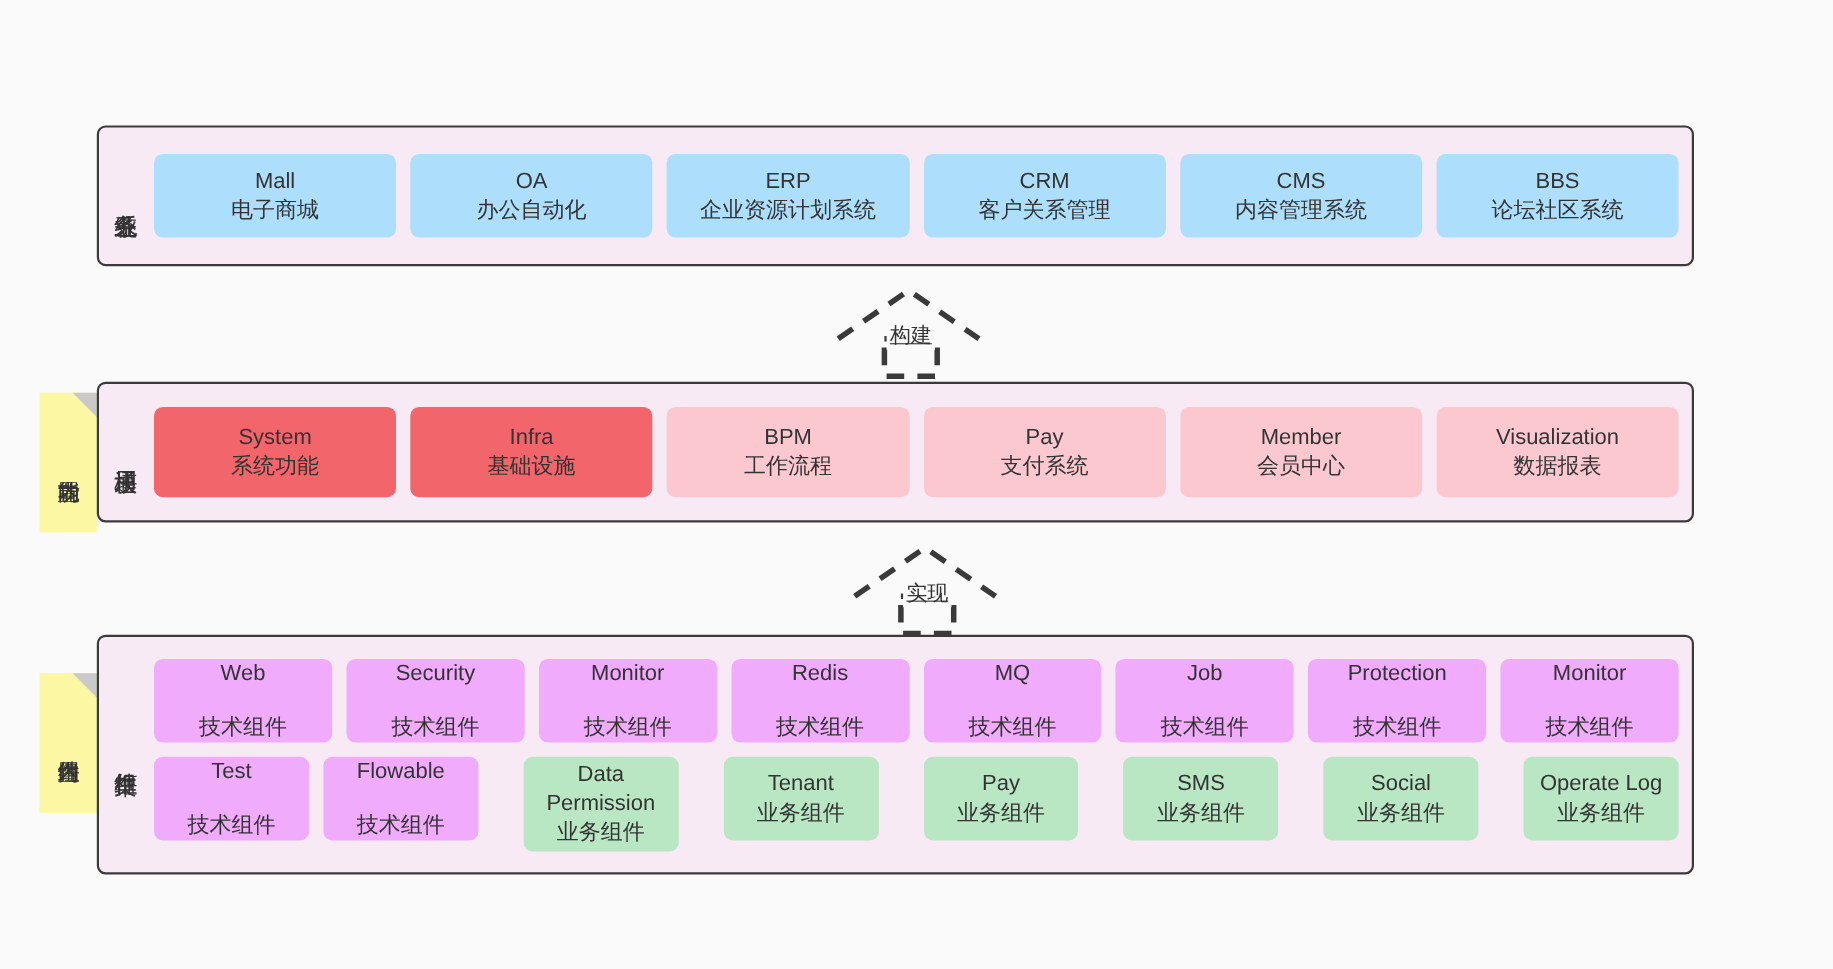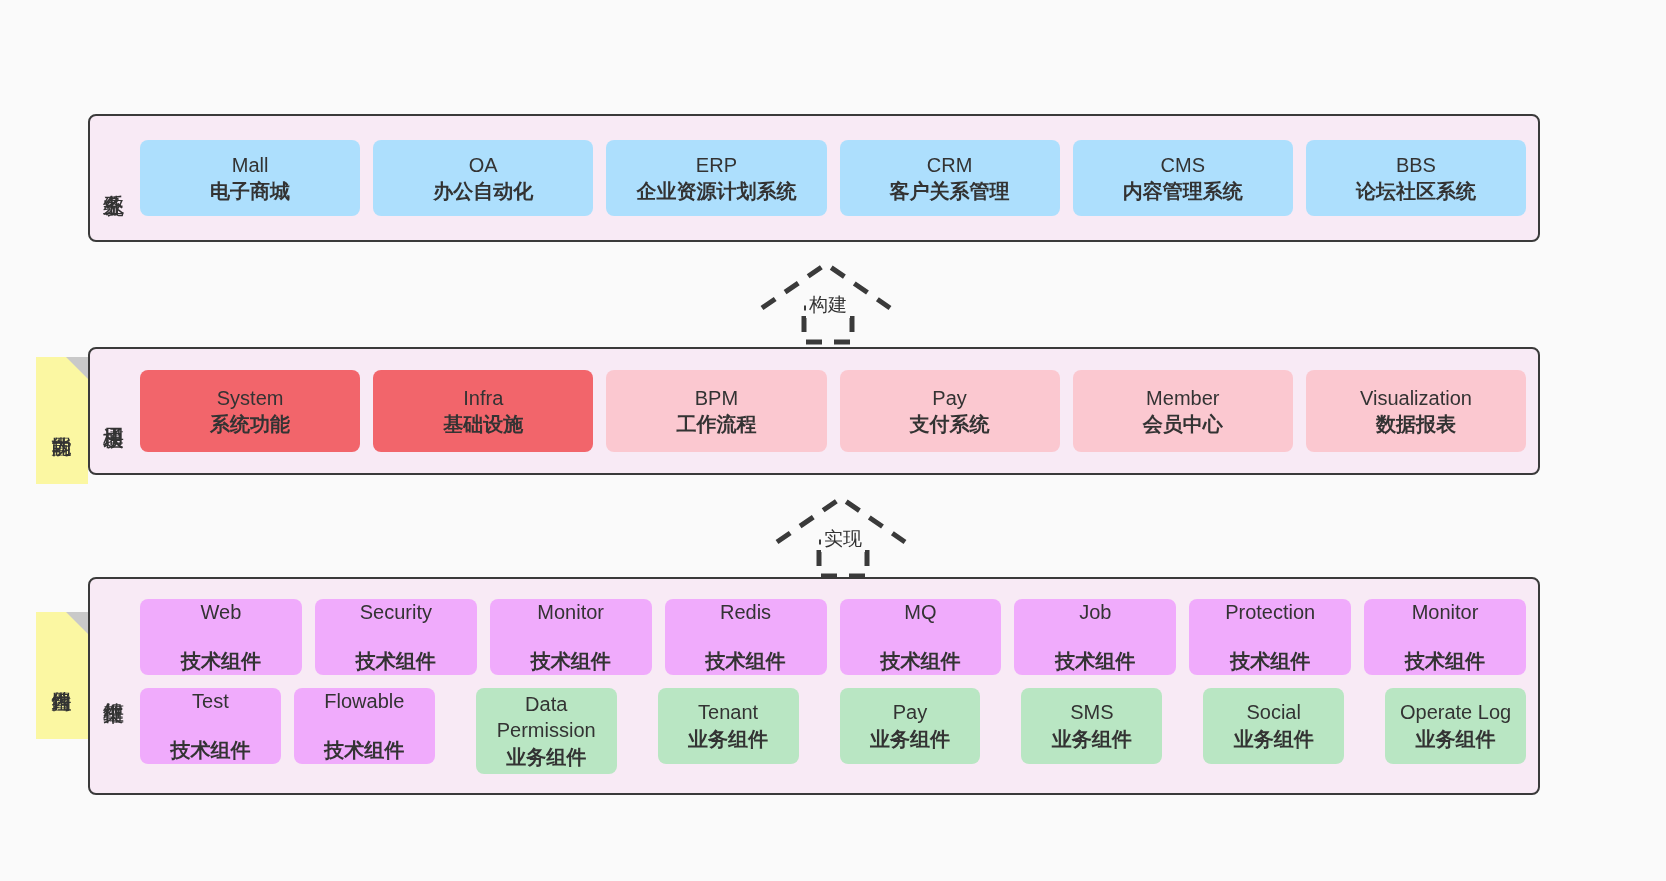--- a/index.html
+++ b/index.html
@@ -79,21 +79,21 @@
     align-items: center;
     justify-content: center;
     text-align: center;
     font-size: 20px;
     line-height: 1.32;
     color: #333333;
     box-sizing: border-box;
     user-select: none;
   }
   .node .en { display: block; }
-  .node .cn { display: block; font-weight: bold; }
+  .node .cn { display: block; }
 
   .node.biz      { background: #addffd; height: 76px; }
   .node.mod-hot  { background: #f2656b; height: 82px; }
   .node.mod-warm { background: #fbc8d0; height: 82px; text-align: center; }
   .node.tech     { background: #f0abfc; height: 76px; justify-content: space-between; }
   .node.service  { background: #b9e6c3; height: 76px; margin-left: 28px; }
   .node.service.tall { height: 86px; }
 
   
   .note {
@@ -123,20 +123,21 @@
   .arrow { position: absolute; }
   .arrow svg { display: block; overflow: visible; }
   .arrow-label {
     position: absolute;
     font-size: 19px;
     color: #333333;
     background: #fafafa;
     padding: 0 3px;
     white-space: nowrap;
     user-select: none;
+    text-decoration: underline;
   }
 </style>
 </head>
 <body>
 
 <div class="canvas">
 
   <div class="layer" id="layer-business" style="left:88px; top:114px; width:1452px; height:128px;align-items:center;">
     <div class="layer-title">业务系统</div>
     <div class="layer-body" id="business-body">

